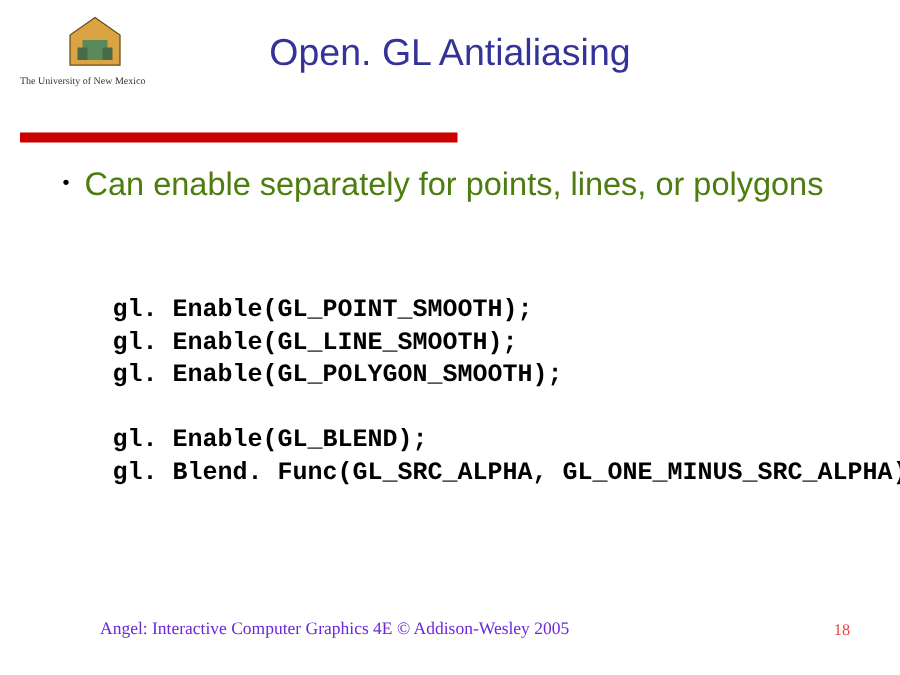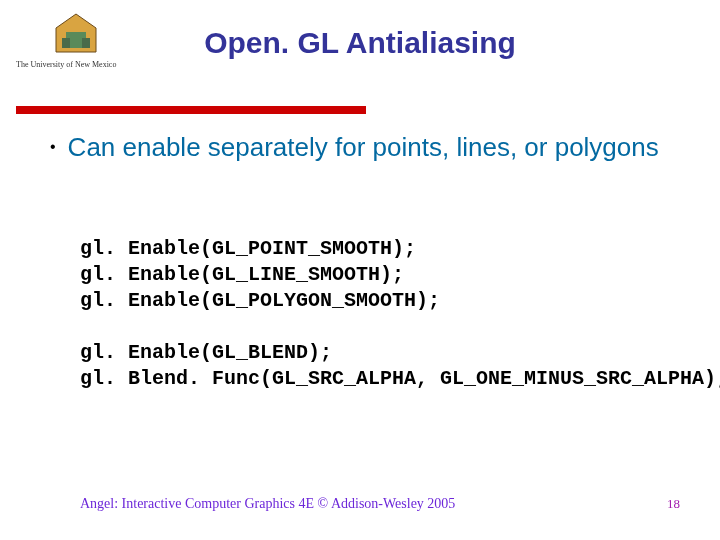--- a/index.html
+++ b/index.html
@@ -29,21 +29,21 @@
     color: #333;
     font-family: "Times New Roman", serif;
   }
   .title {
     position: absolute;
     top: 26px;
     left: 0;
     width: 100%;
     text-align: center;
     font-size: 30px;
-    font-weight: bold;
+    font-weight: normal;
     color: #333399;
   }
   .red-bar {
     position: absolute;
     top: 106px;
     left: 16px;
     width: 350px;
     height: 8px;
     background: #cc0000;
   }
@@ -59,25 +59,25 @@
   }
   .bullet-dot {
     font-size: 16px;
     line-height: 34px;
     margin-right: 12px;
     color: #000;
   }
   .bullet-text {
     font-size: 26px;
     line-height: 34px;
-    color: #0369a1;
+    color: #4d7c0f;
   }
   .code-block {
     position: absolute;
-    left: 80px;
+    left: 90px;
     width: 620px;
     font-family: "Courier New", monospace;
     font-size: 20px;
     font-weight: bold;
     line-height: 26px;
     color: #000;
     white-space: pre;
   }
   .code1 { top: 236px; }
   .code2 { top: 340px; }
@@ -88,21 +88,21 @@
     font-family: "Times New Roman", serif;
     font-size: 14px;
     color: #6d28d9;
   }
   .footer-right {
     position: absolute;
     bottom: 28px;
     right: 40px;
     font-family: "Times New Roman", serif;
     font-size: 13px;
-    color: #a21caf;
+    color: #ef4444;
   }
 </style>
 </head>
 <body>
 
 <div class="logo-area">
   <div class="logo-shape">
     <svg width="44" height="44" viewBox="0 0 44 44">
       <polygon points="22,2 42,16 42,40 2,40 2,16" fill="#d9a441" stroke="#6b4a1a" stroke-width="1"></polygon>
       <rect x="12" y="20" width="20" height="16" fill="#5a8a5a"></rect>

